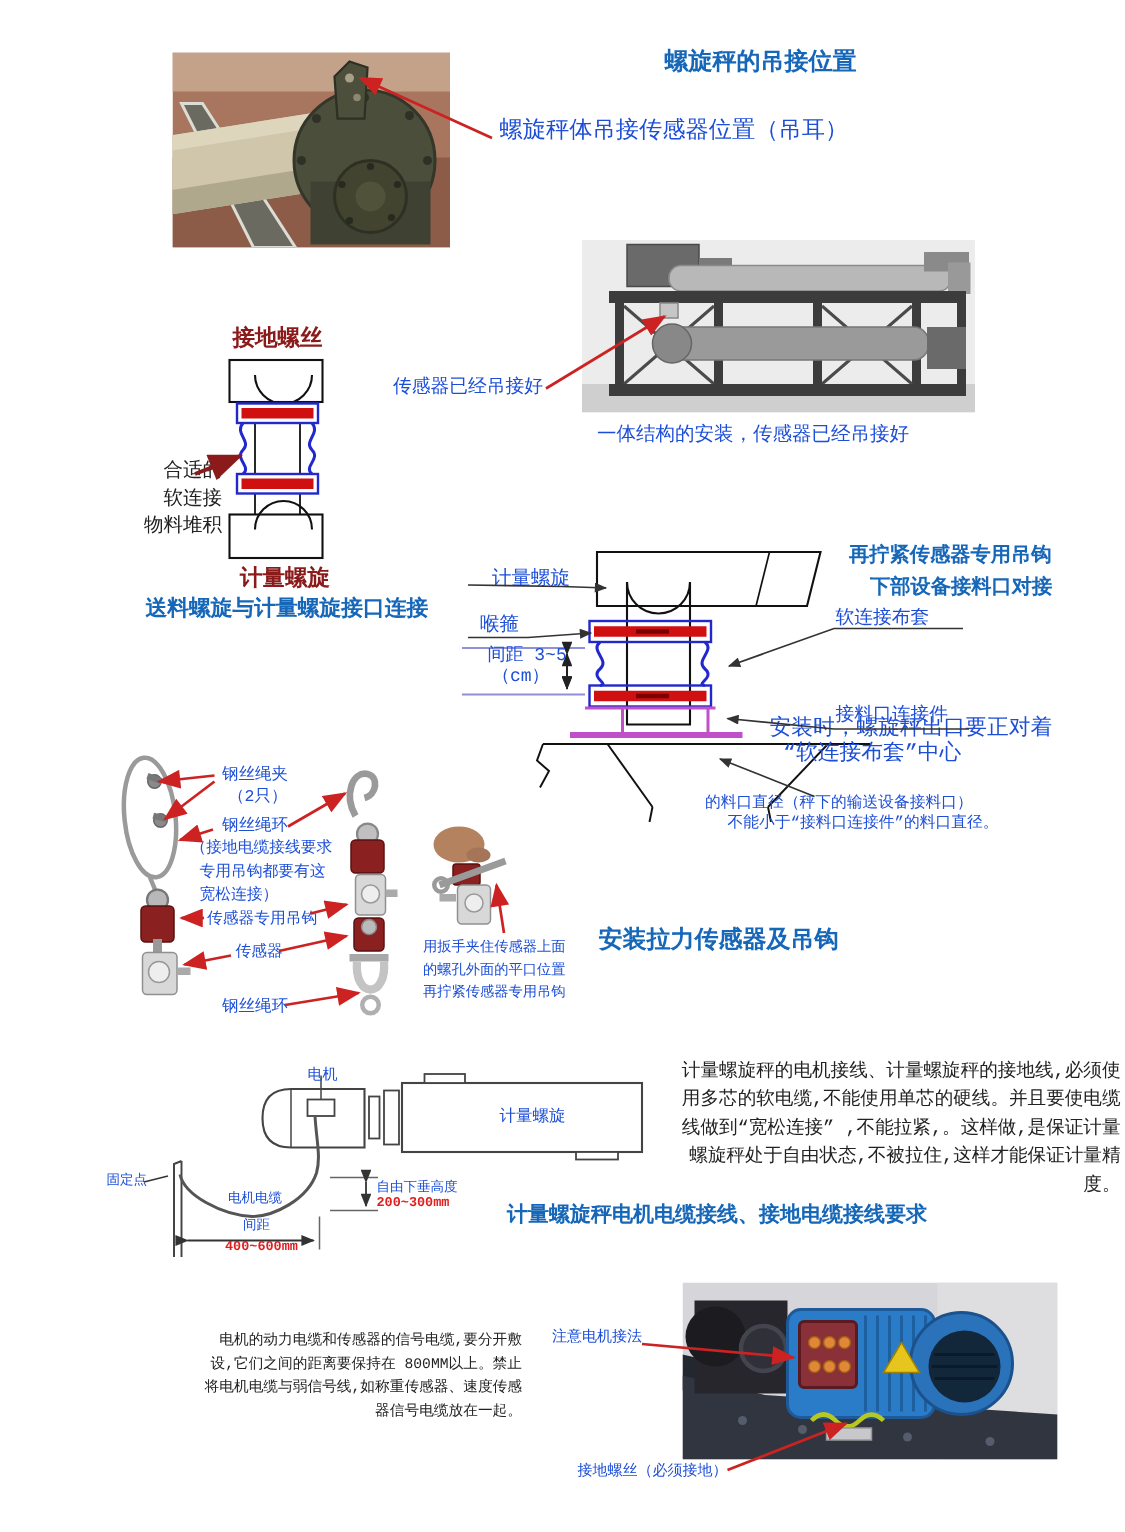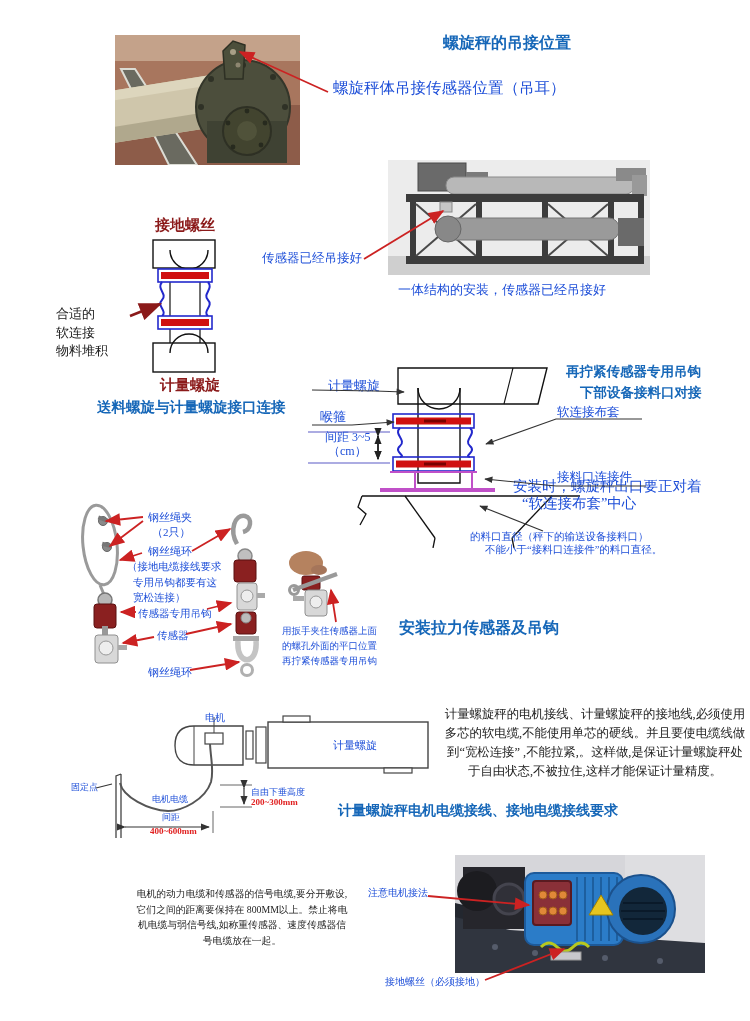--- a/index.html
+++ b/index.html
@@ -1,25 +1,25 @@
 <!DOCTYPE html>
 <html><head>
 <meta charset="utf-8">
 <style>
   *{margin:0;padding:0;box-sizing:border-box}
   html,body{background:#fff}
   .page{position:relative;width:750px;height:1021px;background:#fff;overflow:hidden;
-        font-family:Liberation Serif, serif}
+        font-family:Liberation Mono, monospace}
   .abs{position:absolute}
   .t{position:absolute;white-space:nowrap;color:#1d4ed8;font-size:12.5px;line-height:1.25}
   .bt{position:absolute;white-space:nowrap;color:#1667b8;font-weight:700;line-height:1.2}
   .rl{position:absolute;white-space:nowrap;color:#8b1a1a;font-weight:700;font-size:15px}
   .red{color:#e02020;font-weight:700}
-  .para{position:absolute;white-space:normal;color:#222;text-align:center}
-  .ctr{text-align:left;white-space:nowrap}
+  .para{position:absolute;white-space:normal;color:#222;text-align:right}
+  .ctr{text-align:right;white-space:nowrap}
   svg{display:block}
   .ov{position:absolute;left:0;top:0;pointer-events:none}
 </style>
 </head>
 <body>
 
 <div class="page">
 
   <svg class="abs" style="left:115px;top:35px" width="185" height="130" viewBox="0 0 185 130">
     <rect x="0" y="0" width="185" height="130" fill="#a8765e"></rect>

